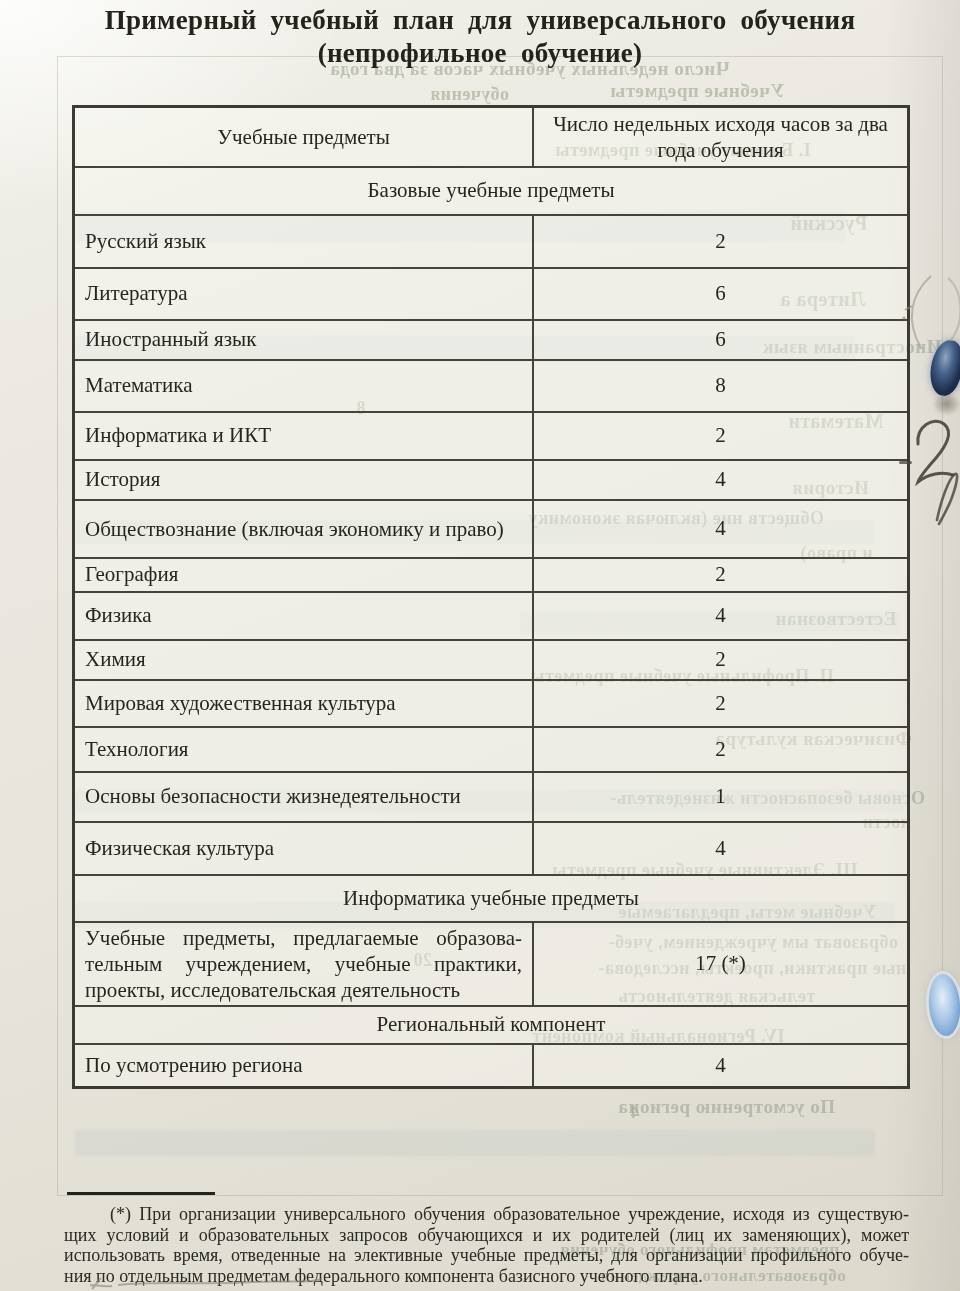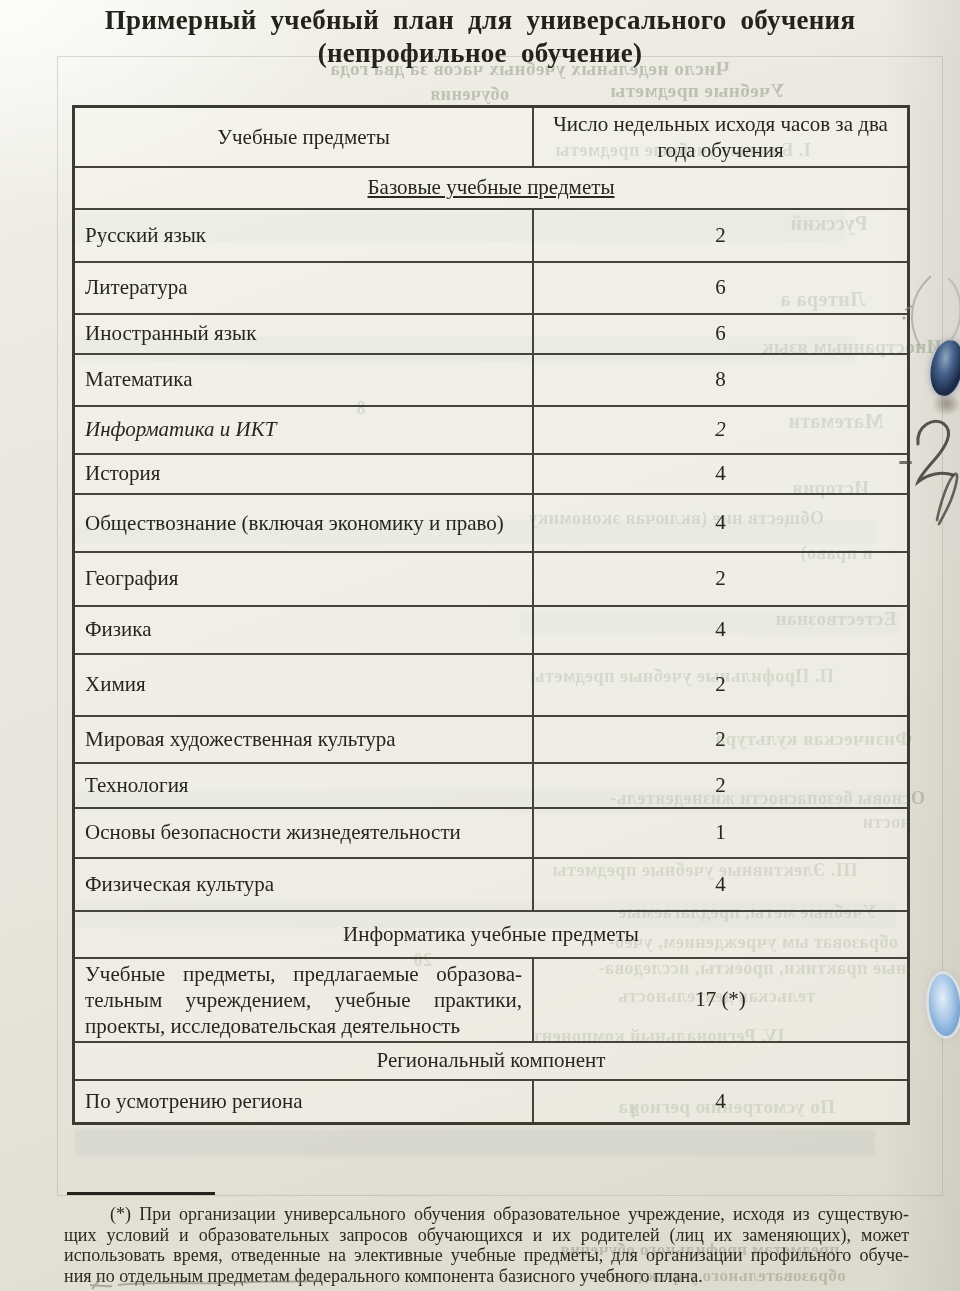--- a/index.html
+++ b/index.html
@@ -105,60 +105,60 @@
     <div>Примерный учебный план для универсального обучения</div>
     <div>(непрофильное обучение)</div>
   </div>
 
   <table class="curriculum">
     <tbody id="rows">
       <tr style="height:60px;">
         <td class="header-cell subject-cell">Учебные предметы</td>
         <td class="header-cell">Число недельных исходя часов за два года обучения</td>
       </tr>
-    <tr style="height: 42px; text-decoration: underline;">
+    <tr style="height: 48px;">
           <td colspan="2" class="section-cell">Базовые учебные предметы</td>
         </tr>
         <tr style="height: 53px;">
           <td class="subject-cell">Русский язык</td>
           <td class="hours-cell">2</td>
         </tr>
         <tr style="height: 52px;">
           <td class="subject-cell">Литература</td>
           <td class="hours-cell">6</td>
         </tr>
         <tr style="height: 40px;">
           <td class="subject-cell">Иностранный язык</td>
           <td class="hours-cell">6</td>
         </tr>
         <tr style="height: 52px;">
           <td class="subject-cell">Математика</td>
           <td class="hours-cell">8</td>
         </tr>
-        <tr style="height: 48px; font-style: italic;">
+        <tr style="height: 48px;">
           <td class="subject-cell">Информатика и ИКТ</td>
           <td class="hours-cell">2</td>
         </tr>
         <tr style="height: 40px;">
           <td class="subject-cell">История</td>
           <td class="hours-cell">4</td>
         </tr>
         <tr style="height: 58px;">
           <td class="subject-cell just">Обществознание (включая экономику и право)</td>
           <td class="hours-cell">4</td>
         </tr>
-        <tr style="height: 54px;">
+        <tr style="height: 34px;">
           <td class="subject-cell">География</td>
           <td class="hours-cell">2</td>
         </tr>
         <tr style="height: 48px;">
           <td class="subject-cell">Физика</td>
           <td class="hours-cell">4</td>
         </tr>
-        <tr style="height: 62px; margin-top: 22px;">
+        <tr style="height: 40px; margin-top: 22px;">
           <td class="subject-cell">Химия</td>
           <td class="hours-cell">2</td>
         </tr>
         <tr style="height: 47px;">
           <td class="subject-cell">Мировая художественная культура</td>
           <td class="hours-cell">2</td>
         </tr>
         <tr style="height: 45px;">
           <td class="subject-cell">Технология</td>
           <td class="hours-cell">2</td>

